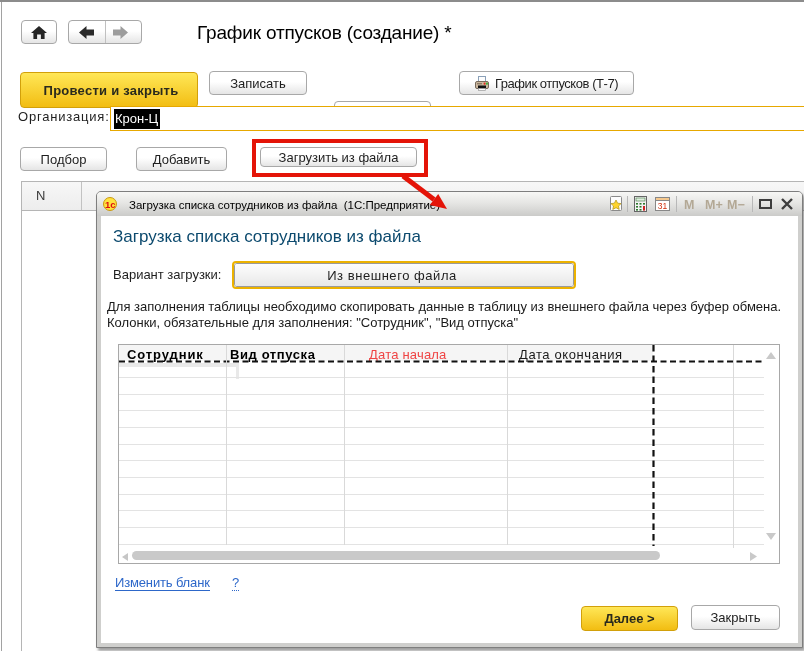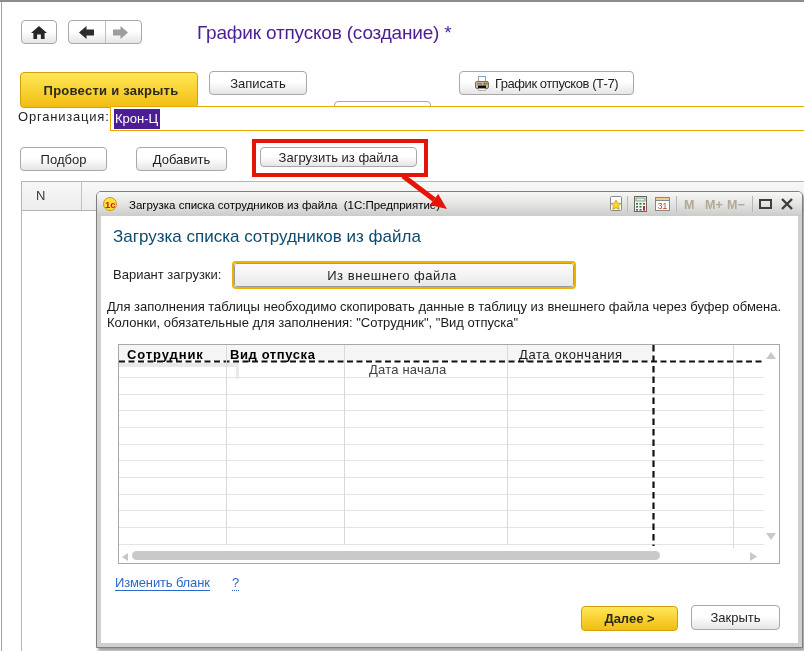--- a/index.html
+++ b/index.html
@@ -27,41 +27,41 @@
 
 <div class="btn" style="left:68px;top:20px;width:74px;height:24px;padding:0;"></div>
 <div class="abs" style="left:105px;top:21px;width:1px;height:22px;background:#c0c0c0;"></div>
 <svg class="abs" style="left:79px;top:26px;" width="15" height="13" viewBox="0 0 15 13">
   <path d="M0 6.5 L7.5 0 L7.5 3.4 L15 3.4 L15 9.6 L7.5 9.6 L7.5 13 Z" fill="#2b2b2b"></path>
 </svg>
 <svg class="abs" style="left:113px;top:26px;" width="15" height="13" viewBox="0 0 15 13">
   <path d="M15 6.5 L7.5 0 L7.5 3.4 L0 3.4 L0 9.6 L7.5 9.6 L7.5 13 Z" fill="#9d9d9d"></path>
 </svg>
 
-<div class="abs" style="left:197px;top:22px;font-size:19px;color:#4c1d95;letter-spacing:-0.18px;">График отпусков (создание) *</div>
+<div class="abs" style="left:197px;top:22px;font-size:19px;color:#000000;letter-spacing:-0.18px;">График отпусков (создание) *</div>
 
 <div class="ybtn" style="left:20px;top:72px;width:178px;height:36px;letter-spacing:0.25px;padding-left:4px;box-sizing:border-box;">Провести и закрыть</div>
 <div class="btn" style="left:209px;top:71px;width:98px;height:24px;">Записать</div>
 <div class="btn" style="left:334px;top:71px;width:97px;height:24px;margin-top:30px;">Провести</div>
 <div class="btn" style="left:459px;top:71px;width:175px;height:24px;">
 <svg width="14" height="15" viewBox="0 0 14 15" style="margin-right:6px;margin-top:1px;">
   <rect x="3.5" y="0.5" width="7" height="5.5" fill="#fdfdfd" stroke="#8aa0b8"></rect>
   <rect x="0.5" y="5.5" width="13" height="7" rx="1.5" fill="#cdb9a0" stroke="#776a5b"></rect>
   <rect x="2" y="7" width="5" height="1.4" fill="#8d7b66"></rect>
   <circle cx="9.6" cy="7.7" r="1.1" fill="#e23020"></circle>
   <circle cx="11.9" cy="7.7" r="1.1" fill="#3ab53a"></circle>
   <rect x="3" y="9.5" width="8" height="3" fill="#111"></rect>
   <rect x="3.5" y="12.5" width="7" height="2" fill="#fff" stroke="#999" stroke-width="0.7"></rect>
 </svg>
 <span style="letter-spacing:-0.45px;">График отпусков (Т-7)</span>
   </div>
 
 <div class="abs" style="left:18px;top:109px;font-size:13px;color:#1e1e1e;letter-spacing:0.8px;">Организация:</div>
 <div class="abs" style="left:110px;top:106px;width:694px;height:25px;box-sizing:border-box;border:1px solid #e7a800;border-right:none;background:#fff;"></div>
-<div class="abs" style="left:114px;top:109px;font-size:13px;color:#fff;background:#4c1d95;padding:2px 2px 3px 1px;">Крон-Ц</div>
+<div class="abs" style="left:114px;top:109px;font-size:13px;color:#fff;background:#000000;padding:2px 2px 3px 1px;">Крон-Ц</div>
 
 <div class="btn" style="left:20px;top:147px;width:87px;height:24px;">Подбор</div>
 <div class="btn" style="left:136px;top:147px;width:91px;height:24px;">Добавить</div>
 <div class="btn" style="left:260px;top:147px;width:157px;height:20px;">Загрузить из файла</div>
 
 <div class="abs" style="left:252px;top:139px;width:176px;height:38px;box-sizing:border-box;border:4px solid #e41408;"></div>
 
 <div class="abs" style="left:21px;top:181px;width:783px;height:30px;box-sizing:border-box;background:linear-gradient(#f7f7f7,#ededed);border:1px solid #b5b5b5;border-right:none;"></div>
 <div class="abs" style="left:81px;top:182px;width:1px;height:28px;background:#c2c2c2;"></div>
 <div class="abs" style="left:36px;top:188px;font-size:13px;color:#3a3a3a;">N</div>
@@ -129,21 +129,21 @@
 </div>
 
 <div class="abs" style="left:107px;top:299px;font-size:13px;color:#1a1a1a;line-height:15.5px;">Для заполнения таблицы необходимо скопировать данные в таблицу из внешнего файла через буфер обмена.<br>Колонки, обязательные для заполнения: "Сотрудник", "Вид отпуска"</div>
 
 <div class="abs" style="left:118px;top:344px;width:662px;height:220px;box-sizing:border-box;border:1px solid #a8a8a8;background:#fff;"></div>
 
 <div class="abs" style="left:119px;top:345px;width:534px;height:16px;background:#f5f5f5;"></div>
 
 <div class="abs" style="left:127px;top:347px;font-size:13px;font-weight:bold;color:#000;letter-spacing:0.9px;">Сотрудник</div>
 <div class="abs" style="left:230px;top:347px;font-size:13px;font-weight:bold;color:#000;letter-spacing:0.6px;">Вид отпуска</div>
-<div class="abs" style="left:369px;top:362px;font-size:13px;color:#404040;letter-spacing:0.2px;">Дата начала</div>
+<div class="abs" style="left:369px;top:347px;font-size:13px;color:#ef4444;letter-spacing:0.2px;">Дата начала</div>
 <div class="abs" style="left:519px;top:347px;font-size:13px;color:#1a1a1a;letter-spacing:0.6px;">Дата окончания</div>
 
 <svg class="abs" style="left:119px;top:360px;" width="645" height="3">
   <line x1="0" y1="1.5" x2="645" y2="1.5" stroke="#111" stroke-width="2.2" stroke-dasharray="6,3.5"></line>
 </svg>
 <div class="abs" style="left:119px;top:363px;width:119px;height:4px;background:#e9e9e9;"></div>
 <div class="abs" style="left:236px;top:363px;width:3px;height:16px;background:#e9e9e9;"></div>
 
 <svg class="abs" style="left:119px;top:362px;" width="645" height="185">
   <g stroke="#e3e3e3" stroke-width="1">

